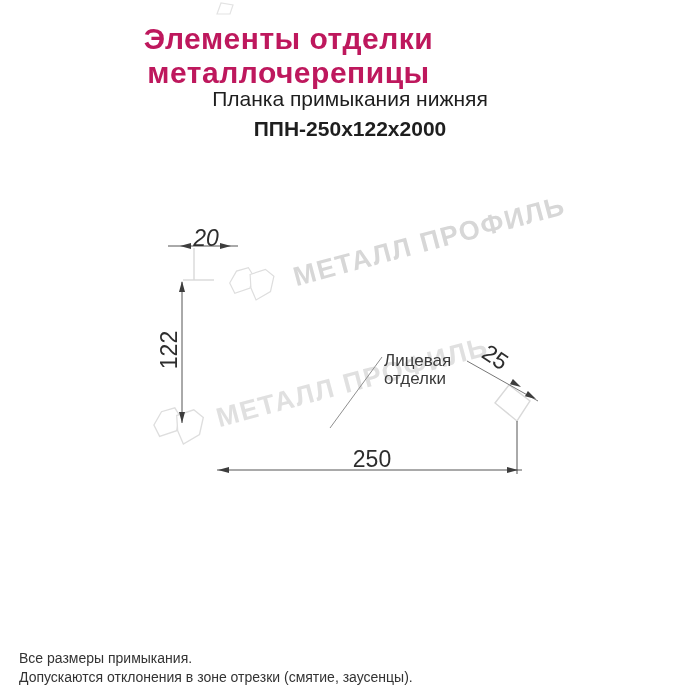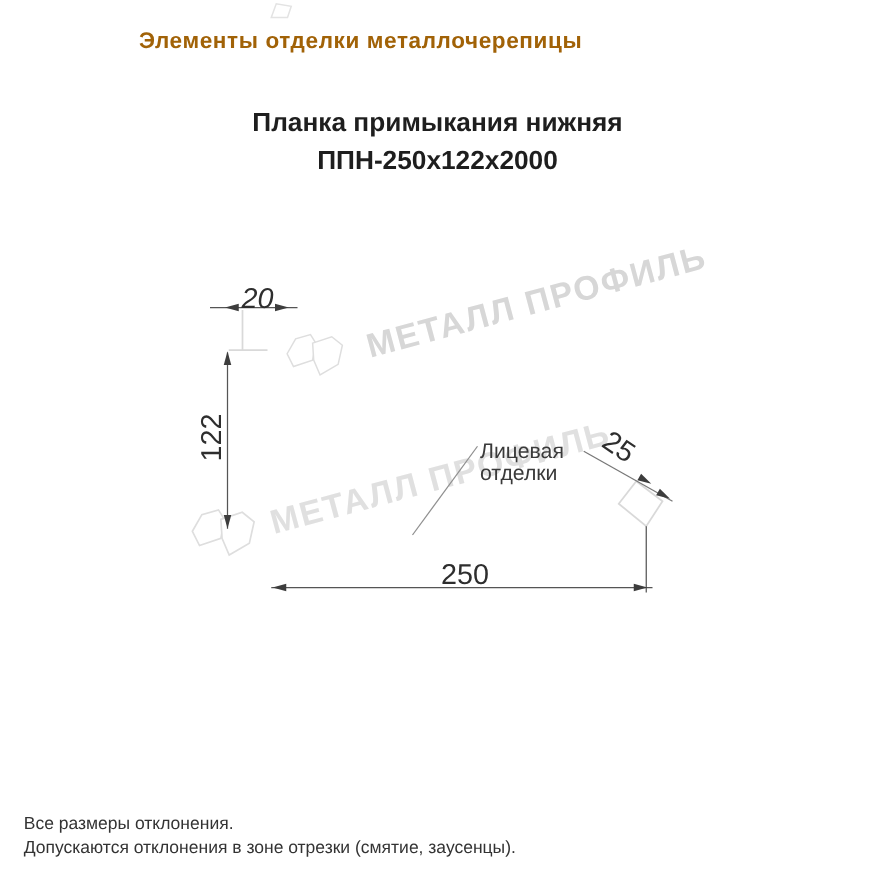--- a/index.html
+++ b/index.html
@@ -1,21 +1,21 @@
 <!DOCTYPE html>
 <html><head>
 <meta charset="utf-8">
 <style>
   html,body{margin:0;padding:0;background:#fff;}
   #page{position:relative;width:700px;height:700px;background:#ffffff;overflow:hidden;
         font-family:"Liberation Sans", sans-serif;color:#222;}
   .abs{position:absolute;}
   
-  .title{top:22px;left:0;width:577px;text-align:center;font-size:18px;font-weight:bold;color:#a16207;letter-spacing:0.5px;}
-  .subtitle{top:87px;left:0;width:700px;text-align:center;font-size:21px;font-weight:bold;color:#1e1e1e;}
+  .title{top:22px;left:0;width:577px;text-align:center;font-size:30px;font-weight:bold;color:#be185d;letter-spacing:0.5px;}
+  .subtitle{top:87px;left:0;width:700px;text-align:center;font-size:21px;font-weight:normal;color:#1e1e1e;}
   .model{top:117px;left:0;width:700px;text-align:center;font-size:21px;font-weight:bold;color:#1e1e1e;}
   
   .wm{z-index:1;font-size:27px;font-weight:bold;letter-spacing:1.5px;white-space:nowrap;
       transform-origin:0 0;transform:rotate(-15deg);}
   .wm-top{left:290px;top:263px;color:#d7d7d7;}
   .wm-mid{left:213px;top:404px;color:#e0e0e0;}
   
   #draw{z-index:2;left:0;top:0;}
   
   .dim{z-index:3;font-size:23px;color:#2e2e2e;text-align:center;}
@@ -80,16 +80,16 @@
   <div class="abs dim dim20">20</div>
   <div class="abs dim dim122">122</div>
   <div class="abs dim dim250">250</div>
   <div class="abs dim dim25">25</div>
 
   <div class="abs face-label">
     <div>Лицевая</div>
     <div>отделки</div>
   </div>
 
-  <div class="abs note note1">Все размеры отклонения.</div>
+  <div class="abs note note1">Все размеры примыкания.</div>
   <div class="abs note note2">Допускаются отклонения в зоне отрезки (смятие, заусенцы).</div>
 
 </div>
 
 </body></html>

